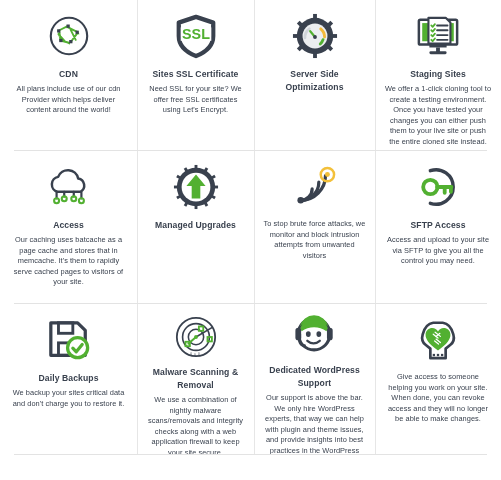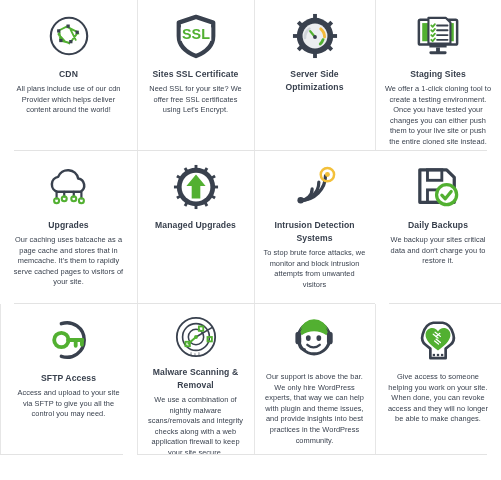--- a/index.html
+++ b/index.html
@@ -179,21 +179,21 @@
             <path d="M38 27 v7"></path>
         </g>
         <g fill="none" stroke="#52b031" stroke-width="2.2">
           <circle cx="12" cy="36.4" r="2.6"></circle>
           <circle cx="20" cy="34.4" r="2.6"></circle>
           <circle cx="30" cy="34.4" r="2.6"></circle>
           <circle cx="38" cy="36.4" r="2.6"></circle>
         </g>
       </svg>
     </div>
-    <div class="feature-title">Upgrades</div>
+    <div class="feature-title">Access</div>
     <div class="feature-desc">Our caching uses batcache as a page cache and stores that in memcache. It's them to rapidly serve cached pages to visitors of your site.</div>
   </div>
 
   <div class="feature-cell vdiv hdiv">
     <div class="icon-wrap">
       <svg width="46" height="46" viewBox="0 0 48 48">
         <g fill="#39414e">
           <circle cx="24" cy="24" r="20"></circle>
           <g>
             <rect x="22.5" y="1" width="3" height="5"></rect>
@@ -223,50 +223,49 @@
         <g fill="none" stroke="#39414e" stroke-width="3.4" stroke-linecap="round">
           <path d="M10 36 A26 26 0 0 0 36 10"></path>
           <path d="M10 36 A19 19 0 0 0 29 17"></path>
           <path d="M10 36 A12 12 0 0 0 22 24"></path>
         </g>
         <circle cx="10" cy="36" r="3.4" fill="#39414e"></circle>
         <circle cx="38" cy="9" r="7" fill="none" stroke="#f3c03a" stroke-width="2.6"></circle>
         <circle cx="38" cy="9" r="2.6" fill="#f3c03a"></circle>
       </svg>
     </div>
-    <div class="feature-title">Intrusion Detection Systems</div>
     <div class="feature-desc">To stop brute force attacks, we monitor and block intrusion attempts from unwanted visitors</div>
+  </div>
+
+  <div class="feature-cell vdiv edge-right hdiv">
+    <div class="icon-wrap">
+      <svg width="46" height="44" viewBox="0 0 48 46">
+        <path d="M16 6 A18 18 0 1 1 16 40" fill="none" stroke="#39414e" stroke-width="3.6" stroke-linecap="round"></path>
+        <circle cx="16" cy="23" r="7.5" fill="none" stroke="#52b031" stroke-width="4"></circle>
+        <path d="M23 23 H38" stroke="#52b031" stroke-width="4" stroke-linecap="round"></path>
+        <path d="M31 23 v6" stroke="#52b031" stroke-width="4" stroke-linecap="round"></path>
+        <path d="M37.5 23 v5" stroke="#52b031" stroke-width="4" stroke-linecap="round"></path>
+      </svg>
+    </div>
+    <div class="feature-title">SFTP Access</div>
+    <div class="feature-desc">Access and upload to your site via SFTP to give you all the control you may need.</div>
   </div>
 
   <div class="feature-cell edge-left hdiv">
     <div class="icon-wrap">
       <svg width="46" height="44" viewBox="0 0 48 46">
         <path d="M5 5 h28 l8 8 v26 H5 Z" fill="none" stroke="#39414e" stroke-width="3.4" stroke-linejoin="round"></path>
         <rect x="13" y="5" width="15" height="11" fill="none" stroke="#39414e" stroke-width="3"></rect>
         <rect x="13" y="26" width="20" height="13" fill="none" stroke="#39414e" stroke-width="3"></rect>
         <circle cx="33" cy="31" r="10.5" fill="#ffffff" stroke="#52b031" stroke-width="3.4"></circle>
         <path d="M28 31.5 l3.6 3.8 l6.2-7.6" fill="none" stroke="#52b031" stroke-width="3.4" stroke-linecap="round" stroke-linejoin="round"></path>
       </svg>
     </div>
     <div class="feature-title">Daily Backups</div>
     <div class="feature-desc">We backup your sites critical data and don't charge you to restore it.</div>
-  </div>
-
-  <div class="feature-cell vdiv edge-right hdiv">
-    <div class="icon-wrap">
-      <svg width="46" height="44" viewBox="0 0 48 46">
-        <path d="M16 6 A18 18 0 1 1 16 40" fill="none" stroke="#39414e" stroke-width="3.6" stroke-linecap="round"></path>
-        <circle cx="16" cy="23" r="7.5" fill="none" stroke="#52b031" stroke-width="4"></circle>
-        <path d="M23 23 H38" stroke="#52b031" stroke-width="4" stroke-linecap="round"></path>
-        <path d="M31 23 v6" stroke="#52b031" stroke-width="4" stroke-linecap="round"></path>
-        <path d="M37.5 23 v5" stroke="#52b031" stroke-width="4" stroke-linecap="round"></path>
-      </svg>
-    </div>
-    <div class="feature-title">SFTP Access</div>
-    <div class="feature-desc">Access and upload to your site via SFTP to give you all the control you may need.</div>
   </div>
 
   <div class="feature-cell vdiv hdiv">
     <div class="icon-wrap">
       <svg width="46" height="46" viewBox="0 0 48 48">
         <circle cx="24" cy="24" r="20" fill="none" stroke="#39414e" stroke-width="1.9"></circle>
         <circle cx="24" cy="24" r="14" fill="none" stroke="#39414e" stroke-width="1.7"></circle>
         <circle cx="24" cy="24" r="8" fill="none" stroke="#39414e" stroke-width="1.6"></circle>
         <path d="M24 24 L41 14" stroke="#39414e" stroke-width="1.7"></path>
         <path d="M24 24 L16 31" stroke="#52b031" stroke-width="2" stroke-linecap="round"></path>
@@ -293,20 +292,21 @@
         <path d="M9.5 15 A15 15 0 0 1 38.5 15 L37 18 A23 23 0 0 0 11 18 Z" fill="#52b031"></path>
         <path d="M9 13 a15.5 15.5 0 0 1 30 0 a20 20 0 0 0 -30 0 z" fill="#52b031"></path>
         <ellipse cx="18" cy="21" rx="2.5" ry="3" fill="#39414e"></ellipse>
         <ellipse cx="29" cy="21" rx="2.5" ry="3" fill="#39414e"></ellipse>
         <path d="M17 28 q6.5 5.5 13 0" fill="none" stroke="#39414e" stroke-width="2.4" stroke-linecap="round"></path>
         <path d="M9 21 v7 a5 5 0 0 0 5 5" fill="none" stroke="#39414e" stroke-width="3" stroke-linecap="round"></path>
         <rect x="4.5" y="14.5" width="6" height="13" rx="3" fill="#39414e"></rect>
         <rect x="37.5" y="14.5" width="6" height="13" rx="3" fill="#39414e"></rect>
       </svg>
     </div>
+    <div class="feature-title">Dedicated WordPress Support</div>
     <div class="feature-desc">Our support is above the bar. We only hire WordPress experts, that way we can help with plugin and theme issues, and provide insights into best practices in the WordPress community.</div>
   </div>
 
   <div class="feature-cell vdiv edge-right hdiv">
     <div class="icon-wrap">
       <svg width="46" height="44" viewBox="0 0 48 46">
         <path d="M16 42 V32 L11 28 Q6 24 8 17 Q11 6 19 5 h10 Q37 6 40 17 Q42 24 37 28 L32 32 V42 Z" fill="none" stroke="#39414e" stroke-width="2.8" stroke-linejoin="round"></path>
         <path d="M24 34 C14 27 11 22 11 17.5 C11 13 14.5 10.5 18 10.5 C20.6 10.5 22.8 12 24 14
                  C25.2 12 27.4 10.5 30 10.5 C33.5 10.5 37 13 37 17.5 C37 22 34 27 24 34 Z" fill="#52b031"></path>
         <g stroke="#ffffff" stroke-width="1.3" stroke-linecap="round">

